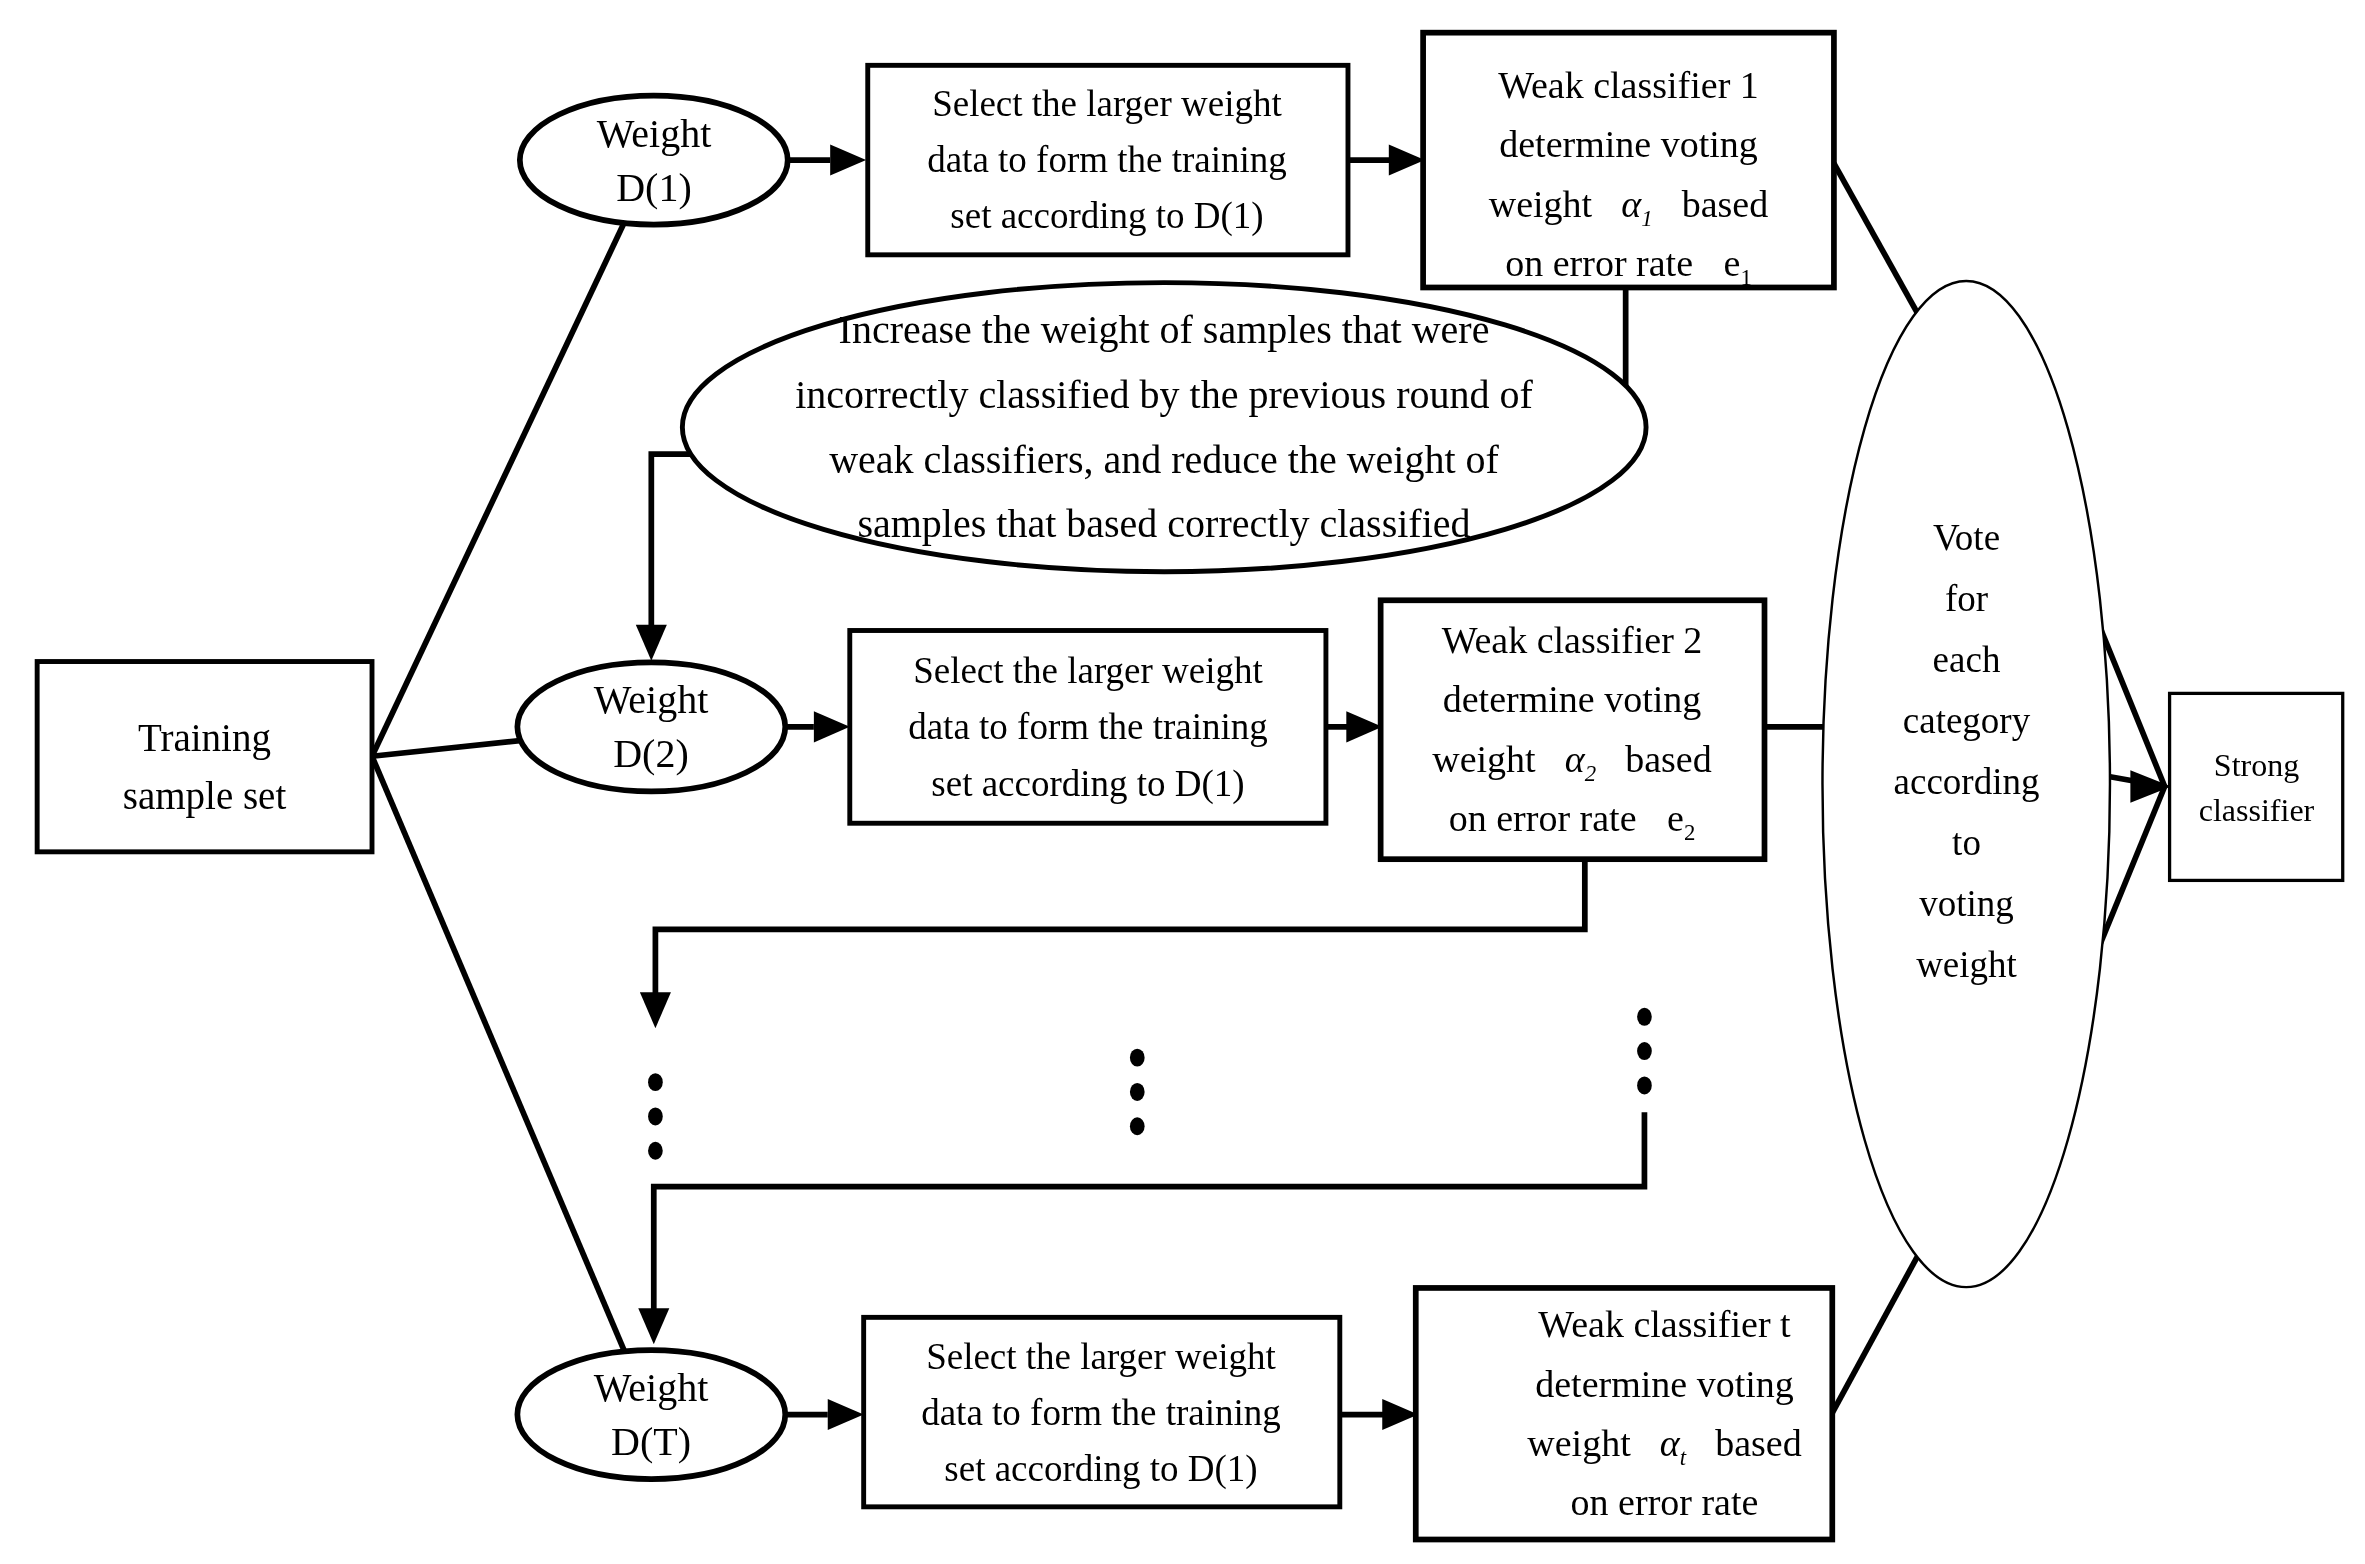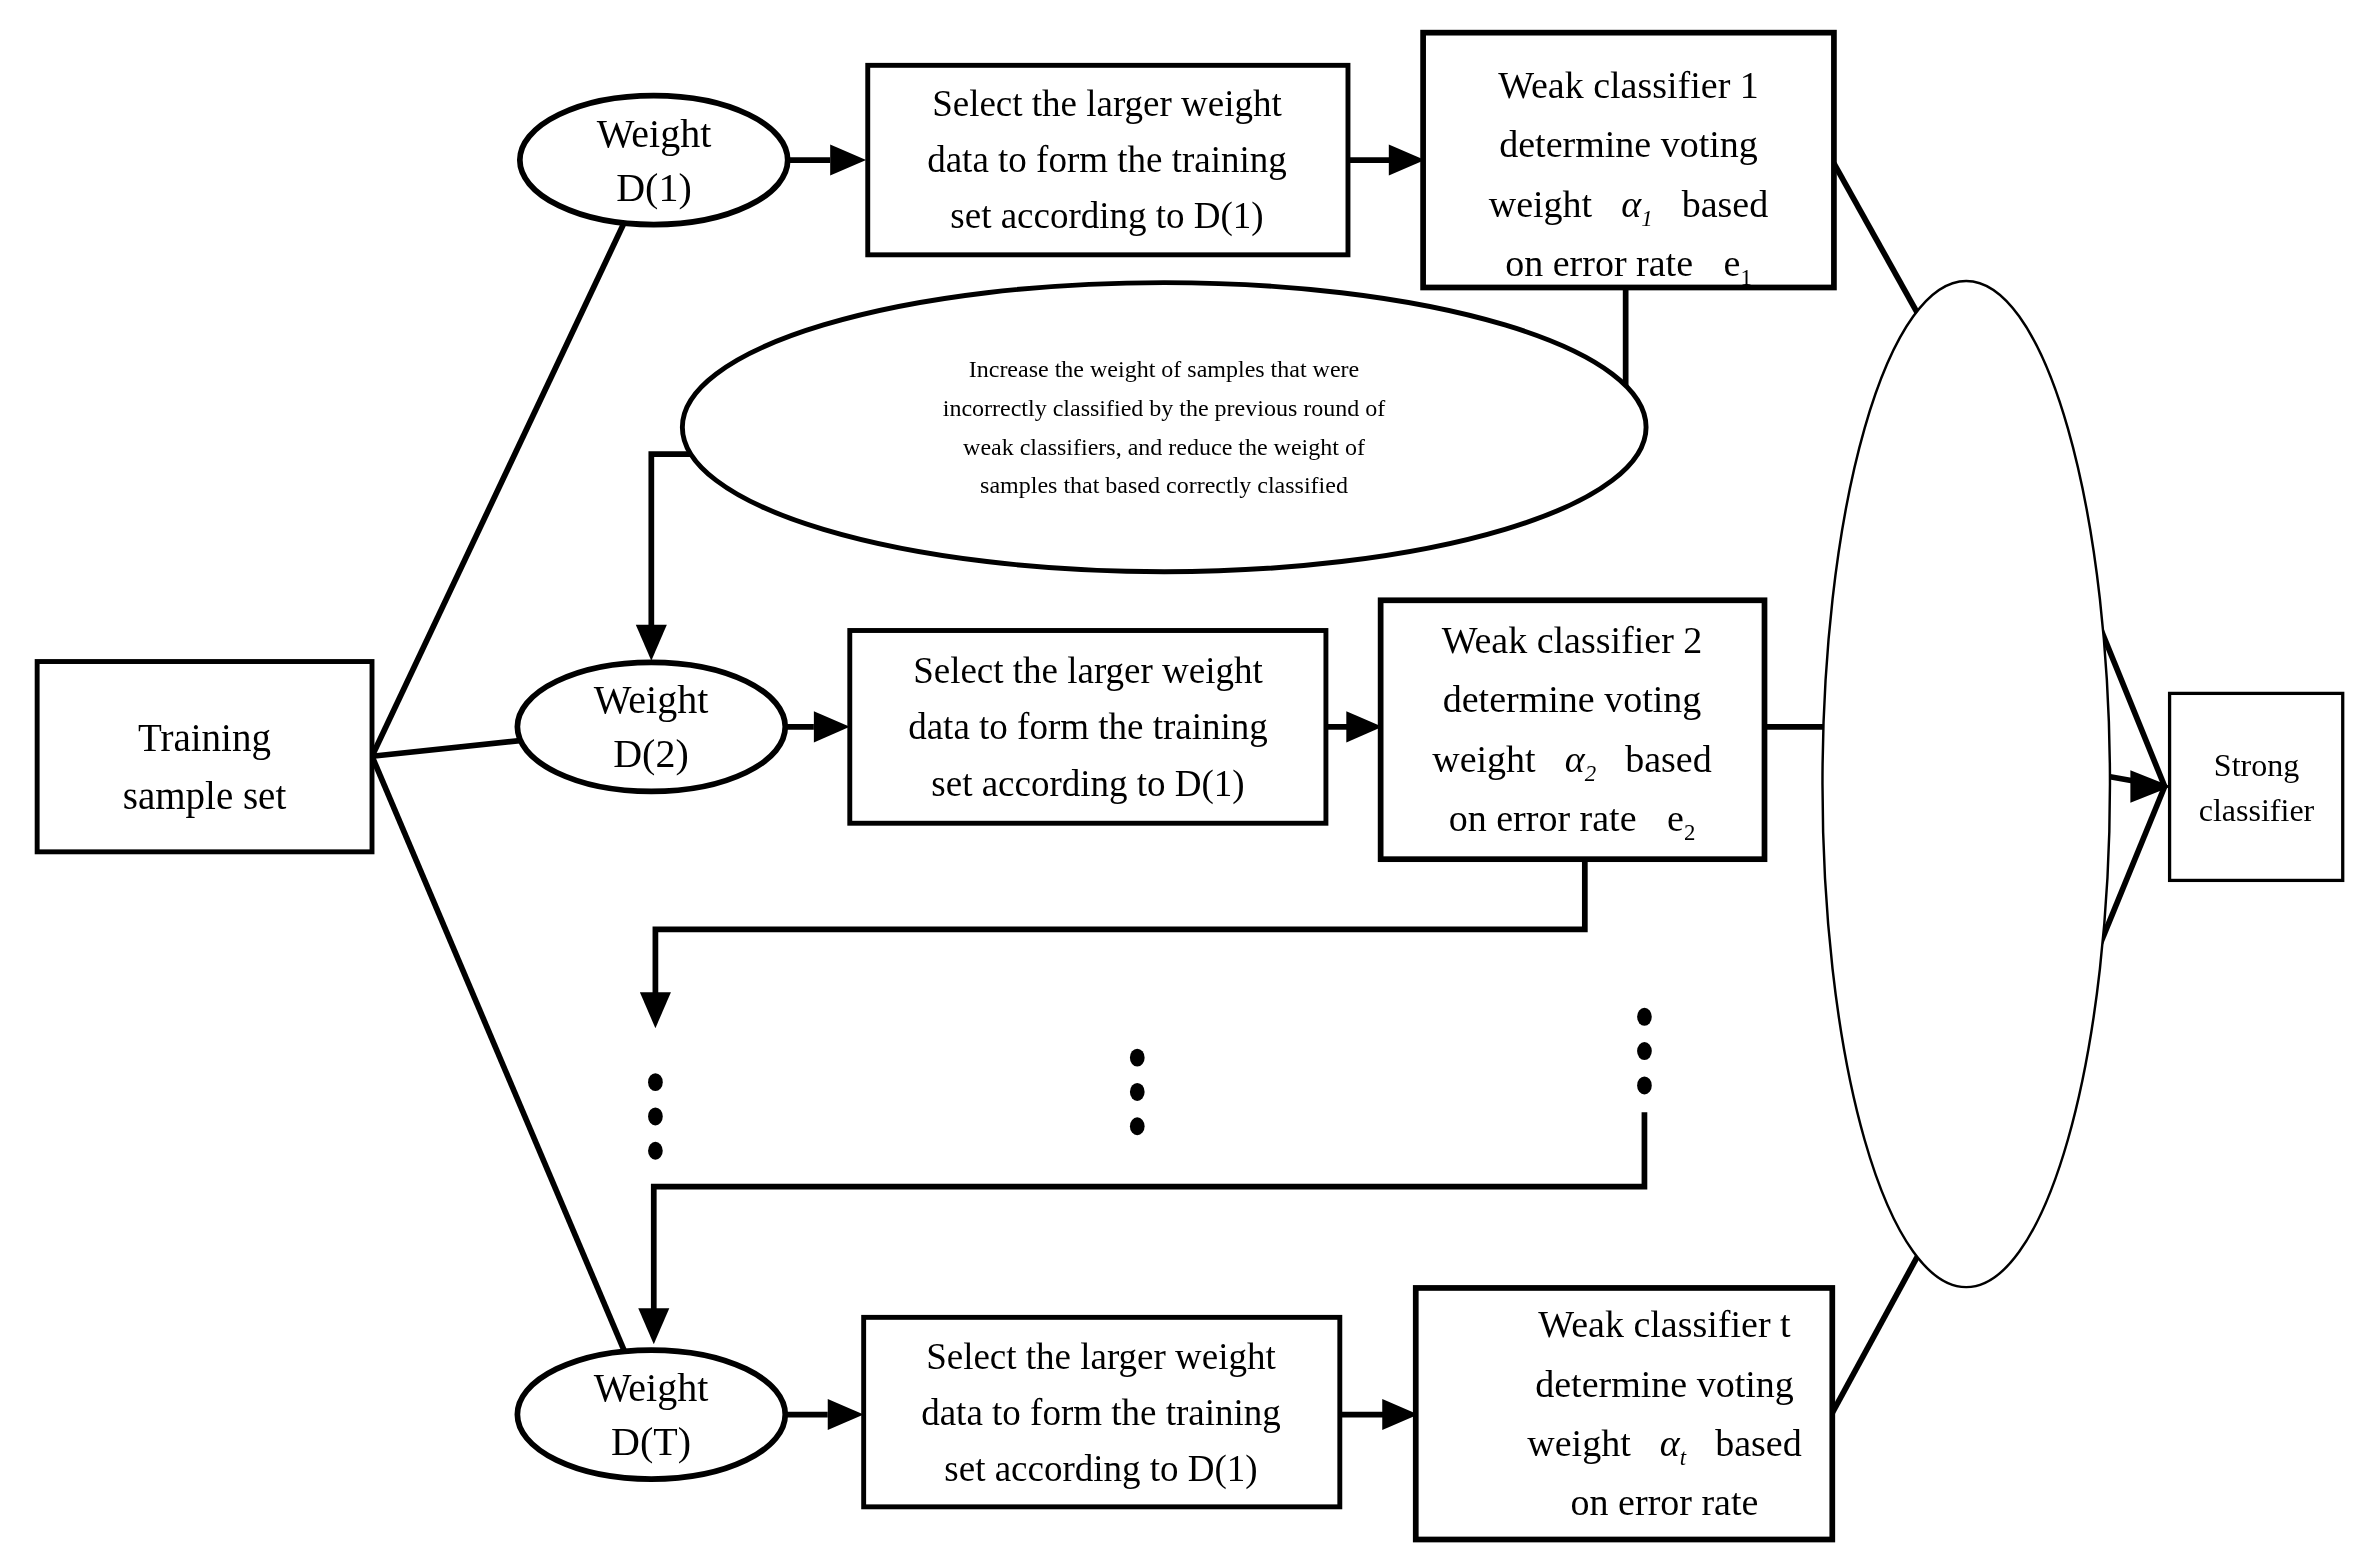--- a/index.html
+++ b/index.html
@@ -35,21 +35,21 @@
   .t-training { left: 37px;  top: 672px;  width: 335px; height: 190px; font-size: 39px; line-height: 1.5; }
   .t-d1       { left: 520px; top: 96px;  width: 268px; height: 129px; font-size: 40px; line-height: 1.35; }
   .t-d2       { left: 517px; top: 662px;  width: 268px; height: 129px; font-size: 40px; line-height: 1.35; }
   .t-dt       { left: 517px; top: 1350px; width: 268px; height: 129px; font-size: 40px; line-height: 1.35; }
   .t-select1  { left: 867px; top: 65px;   width: 480px; height: 190px; font-size: 37px; line-height: 1.52; }
   .t-select2  { left: 850px; top: 631px;  width: 476px; height: 193px; font-size: 37px; line-height: 1.52; }
   .t-select3  { left: 863px; top: 1318px; width: 476px; height: 190px; font-size: 37px; line-height: 1.52; }
   .t-weak1    { left: 1423px; top: 47px;   width: 411px; height: 255px; font-size: 38px; line-height: 1.56; }
   .t-weak2    { left: 1380px; top: 600px;  width: 384px; height: 259px; font-size: 38px; line-height: 1.56; }
   .t-weakt    { left: 1456px; top: 1288px; width: 417px; height: 252px; font-size: 38px; line-height: 1.56; }
-  .t-update   { left: 682px;  top: 283px;  width: 964px; height: 289px; font-size: 24px; line-height: 1.62; }
+  .t-update   { left: 682px;  top: 283px;  width: 964px; height: 289px; font-size: 40px; line-height: 1.62; }
   .t-vote     { left: 1844px; top: 498px;  width: 245px; height: 506px; font-size: 37px; line-height: 1.65; }
   .t-strong   { left: 2170px; top: 694px;  width: 173px; height: 187px; font-size: 32px; line-height: 1.4; }
   .formula-line {
     display: flex;
     flex-direction: row;
     align-items: baseline;
     justify-content: center;
   }
   .sym {
     font-style: italic;
@@ -221,20 +221,30 @@
     <span class="ln">on error rate</span>
   </div>
 
   <div class="label t-update">
     <span class="ln">Increase the weight of samples that were</span>
     <span class="ln">incorrectly classified by the previous round of</span>
     <span class="ln">weak classifiers, and reduce the weight of</span>
     <span class="ln">samples that based correctly classified</span>
   </div>
 
+  <div class="label t-vote">
+    <span class="ln">Vote</span>
+    <span class="ln">for</span>
+    <span class="ln">each</span>
+    <span class="ln">category</span>
+    <span class="ln">according</span>
+    <span class="ln">to</span>
+    <span class="ln">voting</span>
+    <span class="ln">weight</span>
+  </div>
 
   <div class="label t-strong">
     <span class="ln">Strong</span>
     <span class="ln">classifier</span>
   </div>
 
 </div>
 
 
 </body></html>

